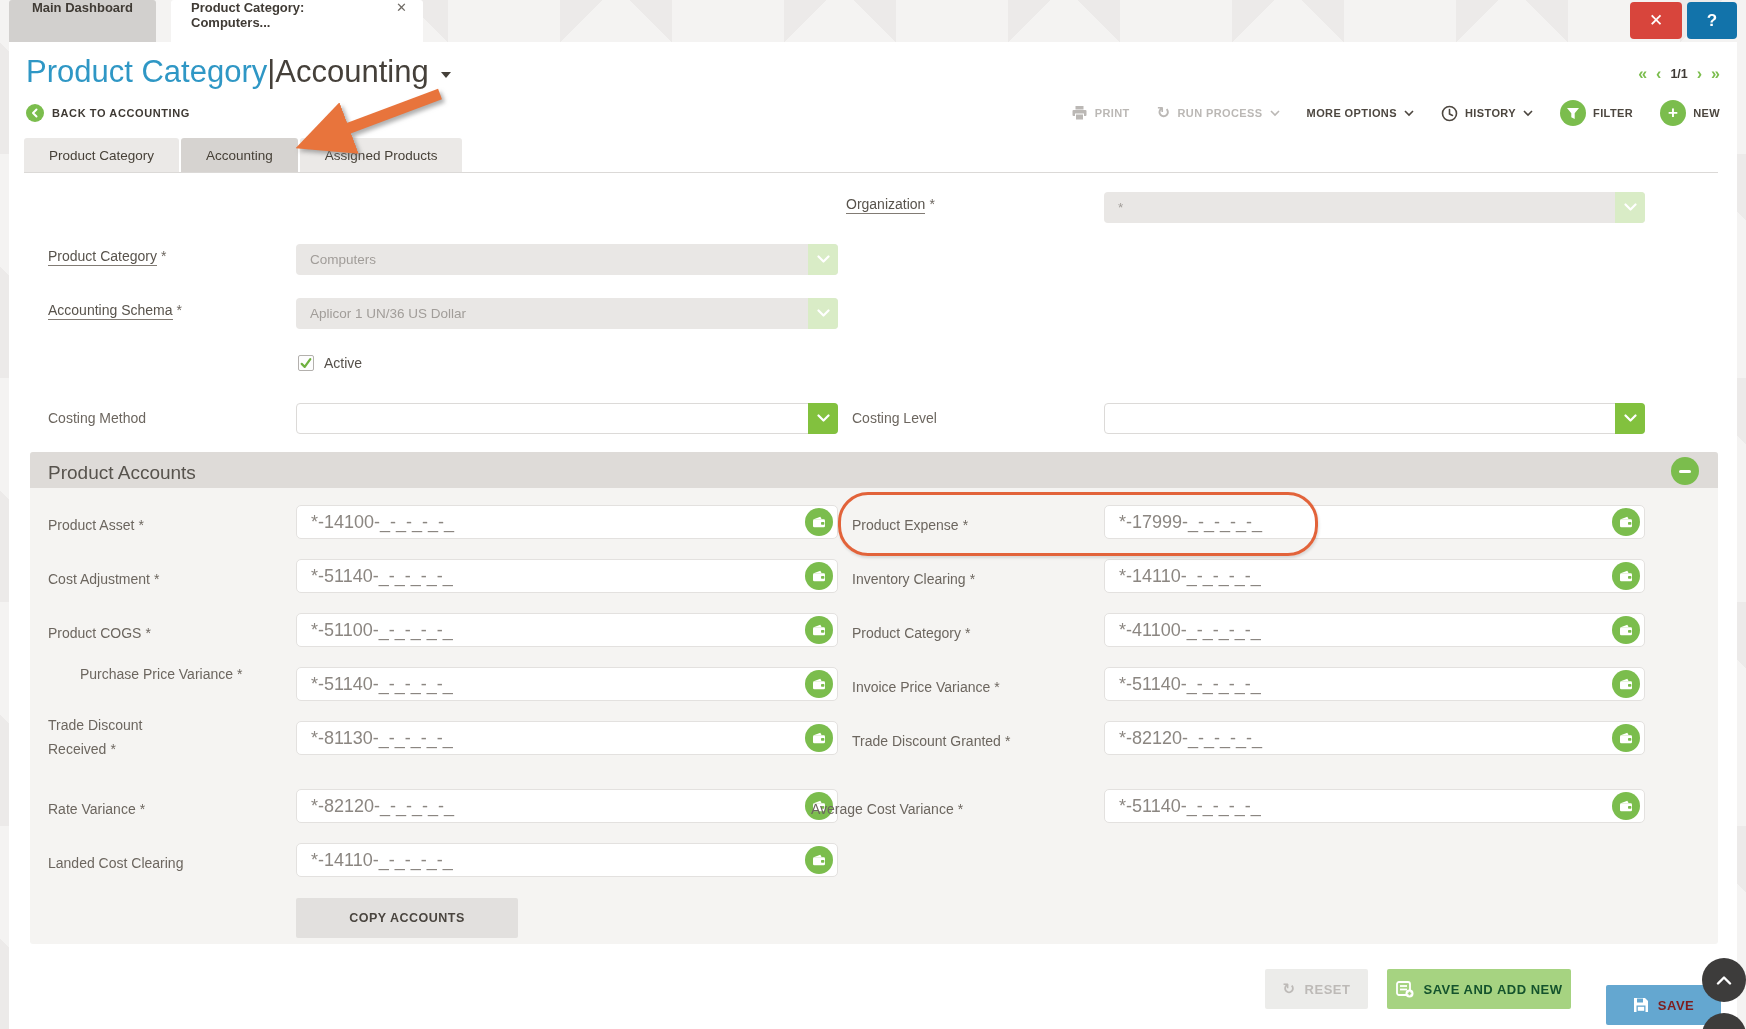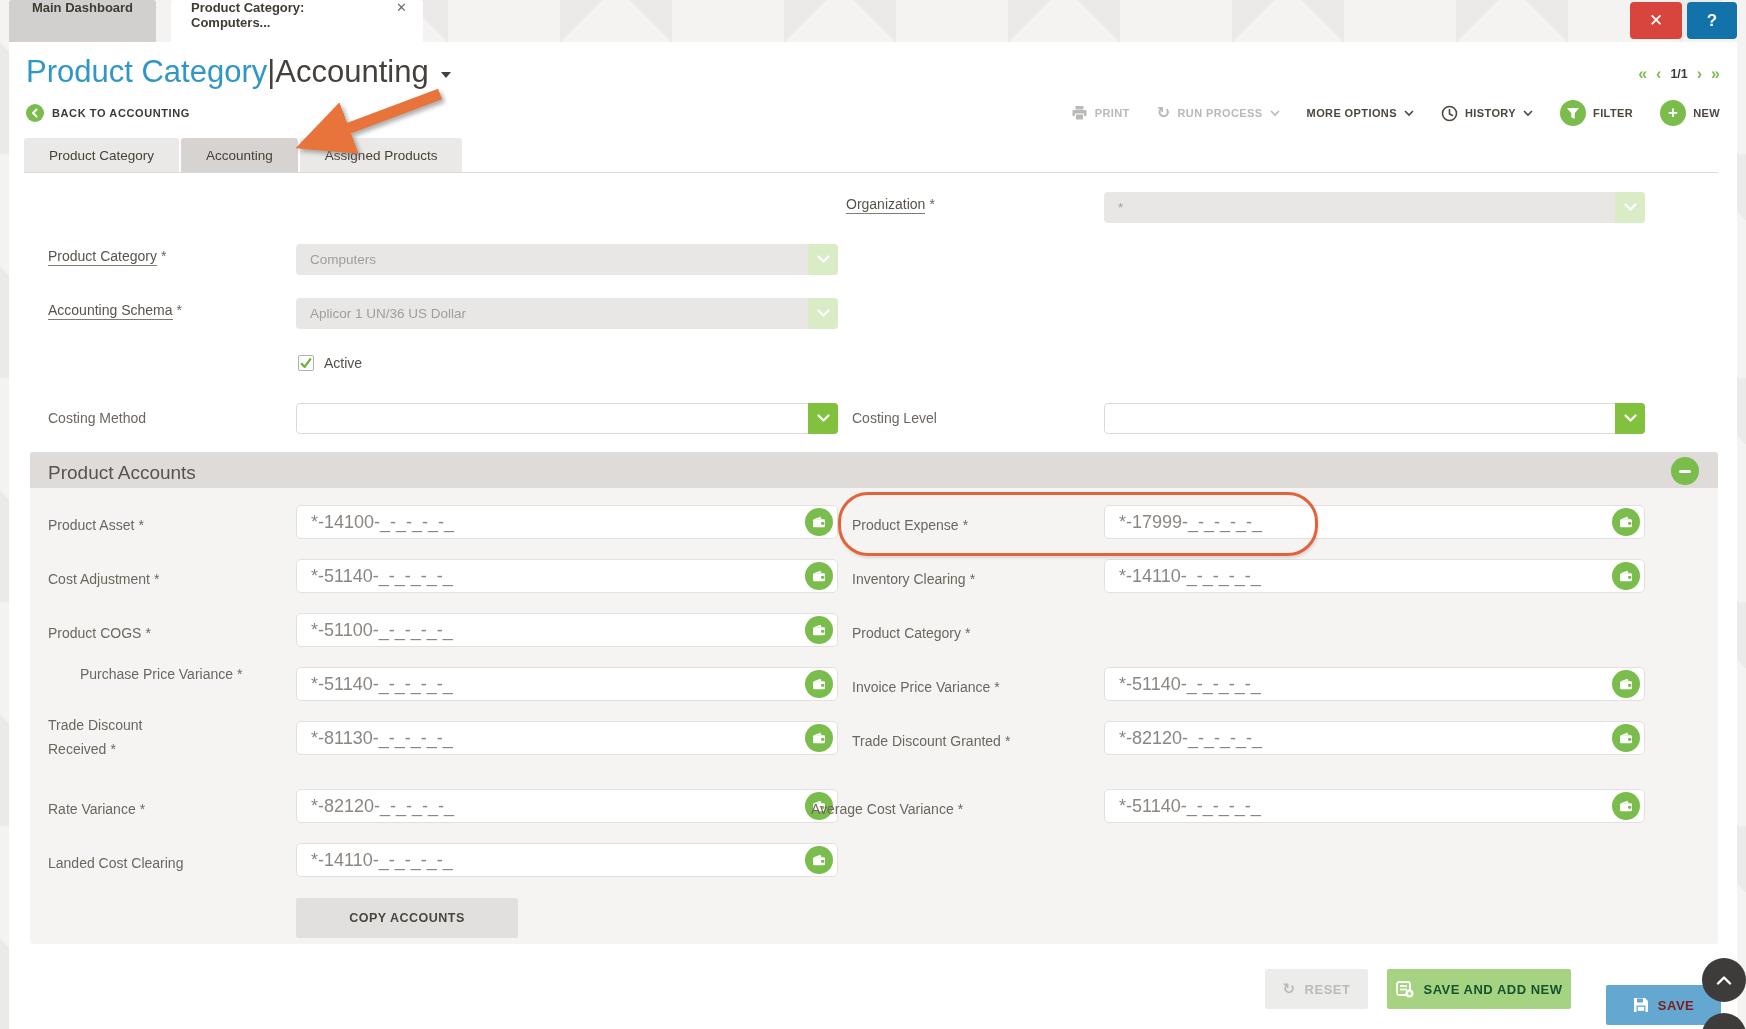--- a/index.html
+++ b/index.html
@@ -399,20 +399,30 @@
         <svg width="16" height="16" viewBox="0 0 24 24">
           <path d="M4 8 L14 4 L16 8 Z" fill="#fff"></path>
           <rect x="3" y="8" width="18" height="12" rx="2" fill="#fff"></rect>
           <rect x="15" y="12" width="5" height="4" rx="1" fill="#7bbd4d"></rect>
         </svg>
       </span>
   </div>
 
   <div class="flabel acct-label-r" style="left:822px;top:169px;">
     <span>Product Category</span><span class="req">*</span>
+  </div>
+  <div class="acct-field" style="left:1074px;top:161px;width:541px;">
+    <span class="acct-val">*-41100-_-_-_-_-_</span>
+    <span class="wallet">
+        <svg width="16" height="16" viewBox="0 0 24 24">
+          <path d="M4 8 L14 4 L16 8 Z" fill="#fff"></path>
+          <rect x="3" y="8" width="18" height="12" rx="2" fill="#fff"></rect>
+          <rect x="15" y="12" width="5" height="4" rx="1" fill="#7bbd4d"></rect>
+        </svg>
+      </span>
   </div>
 
   <div class="flabel acct-label-r" style="left:822px;top:223px;">
     <span>Invoice Price Variance</span><span class="req">*</span>
   </div>
   <div class="acct-field" style="left:1074px;top:215px;width:541px;">
     <span class="acct-val">*-51140-_-_-_-_-_</span>
     <span class="wallet">
         <svg width="16" height="16" viewBox="0 0 24 24">
           <path d="M4 8 L14 4 L16 8 Z" fill="#fff"></path>

